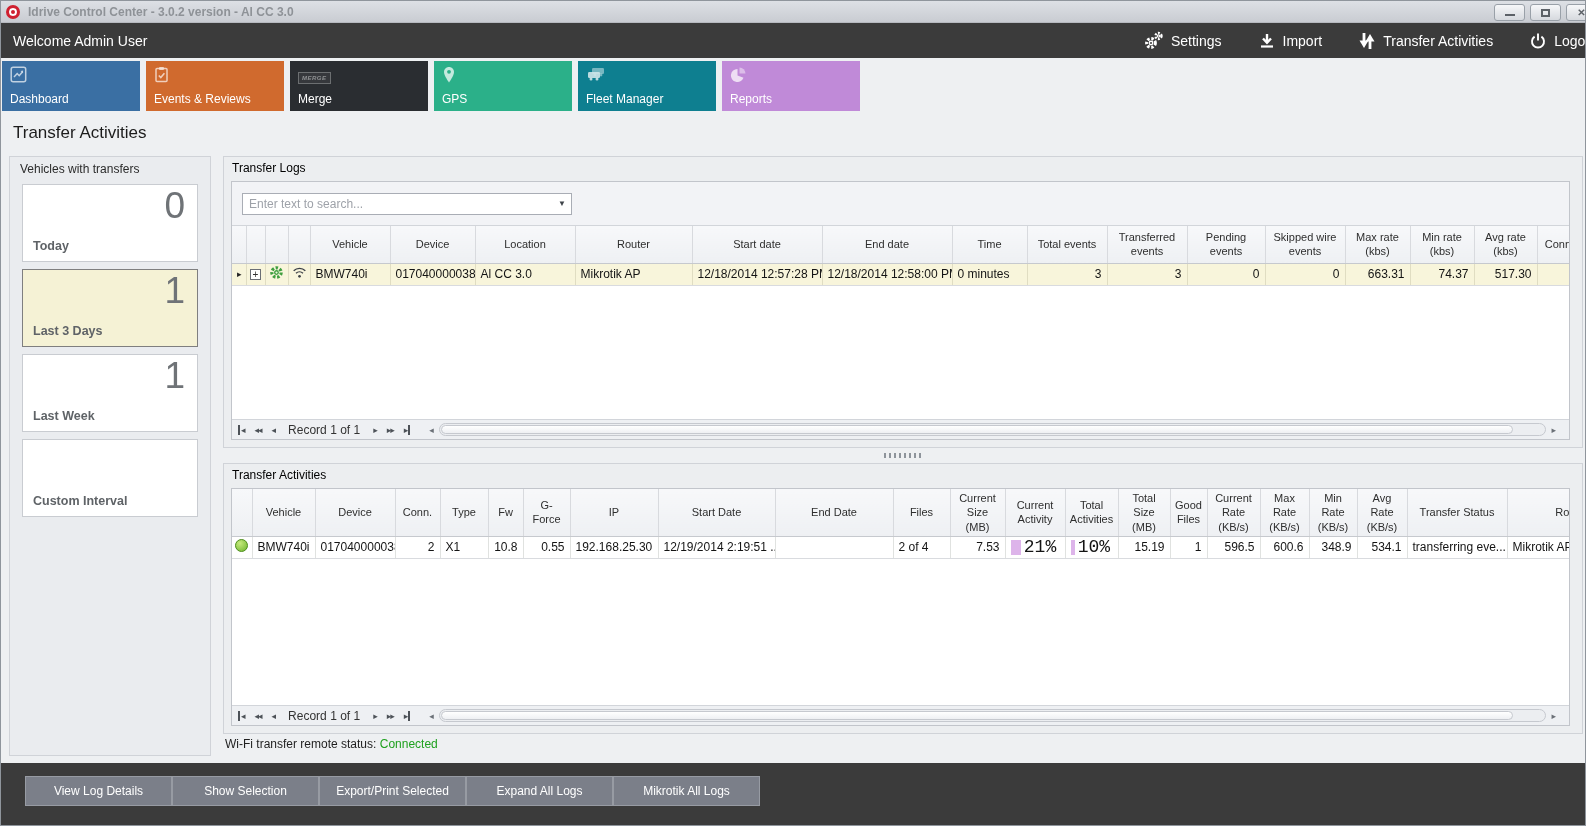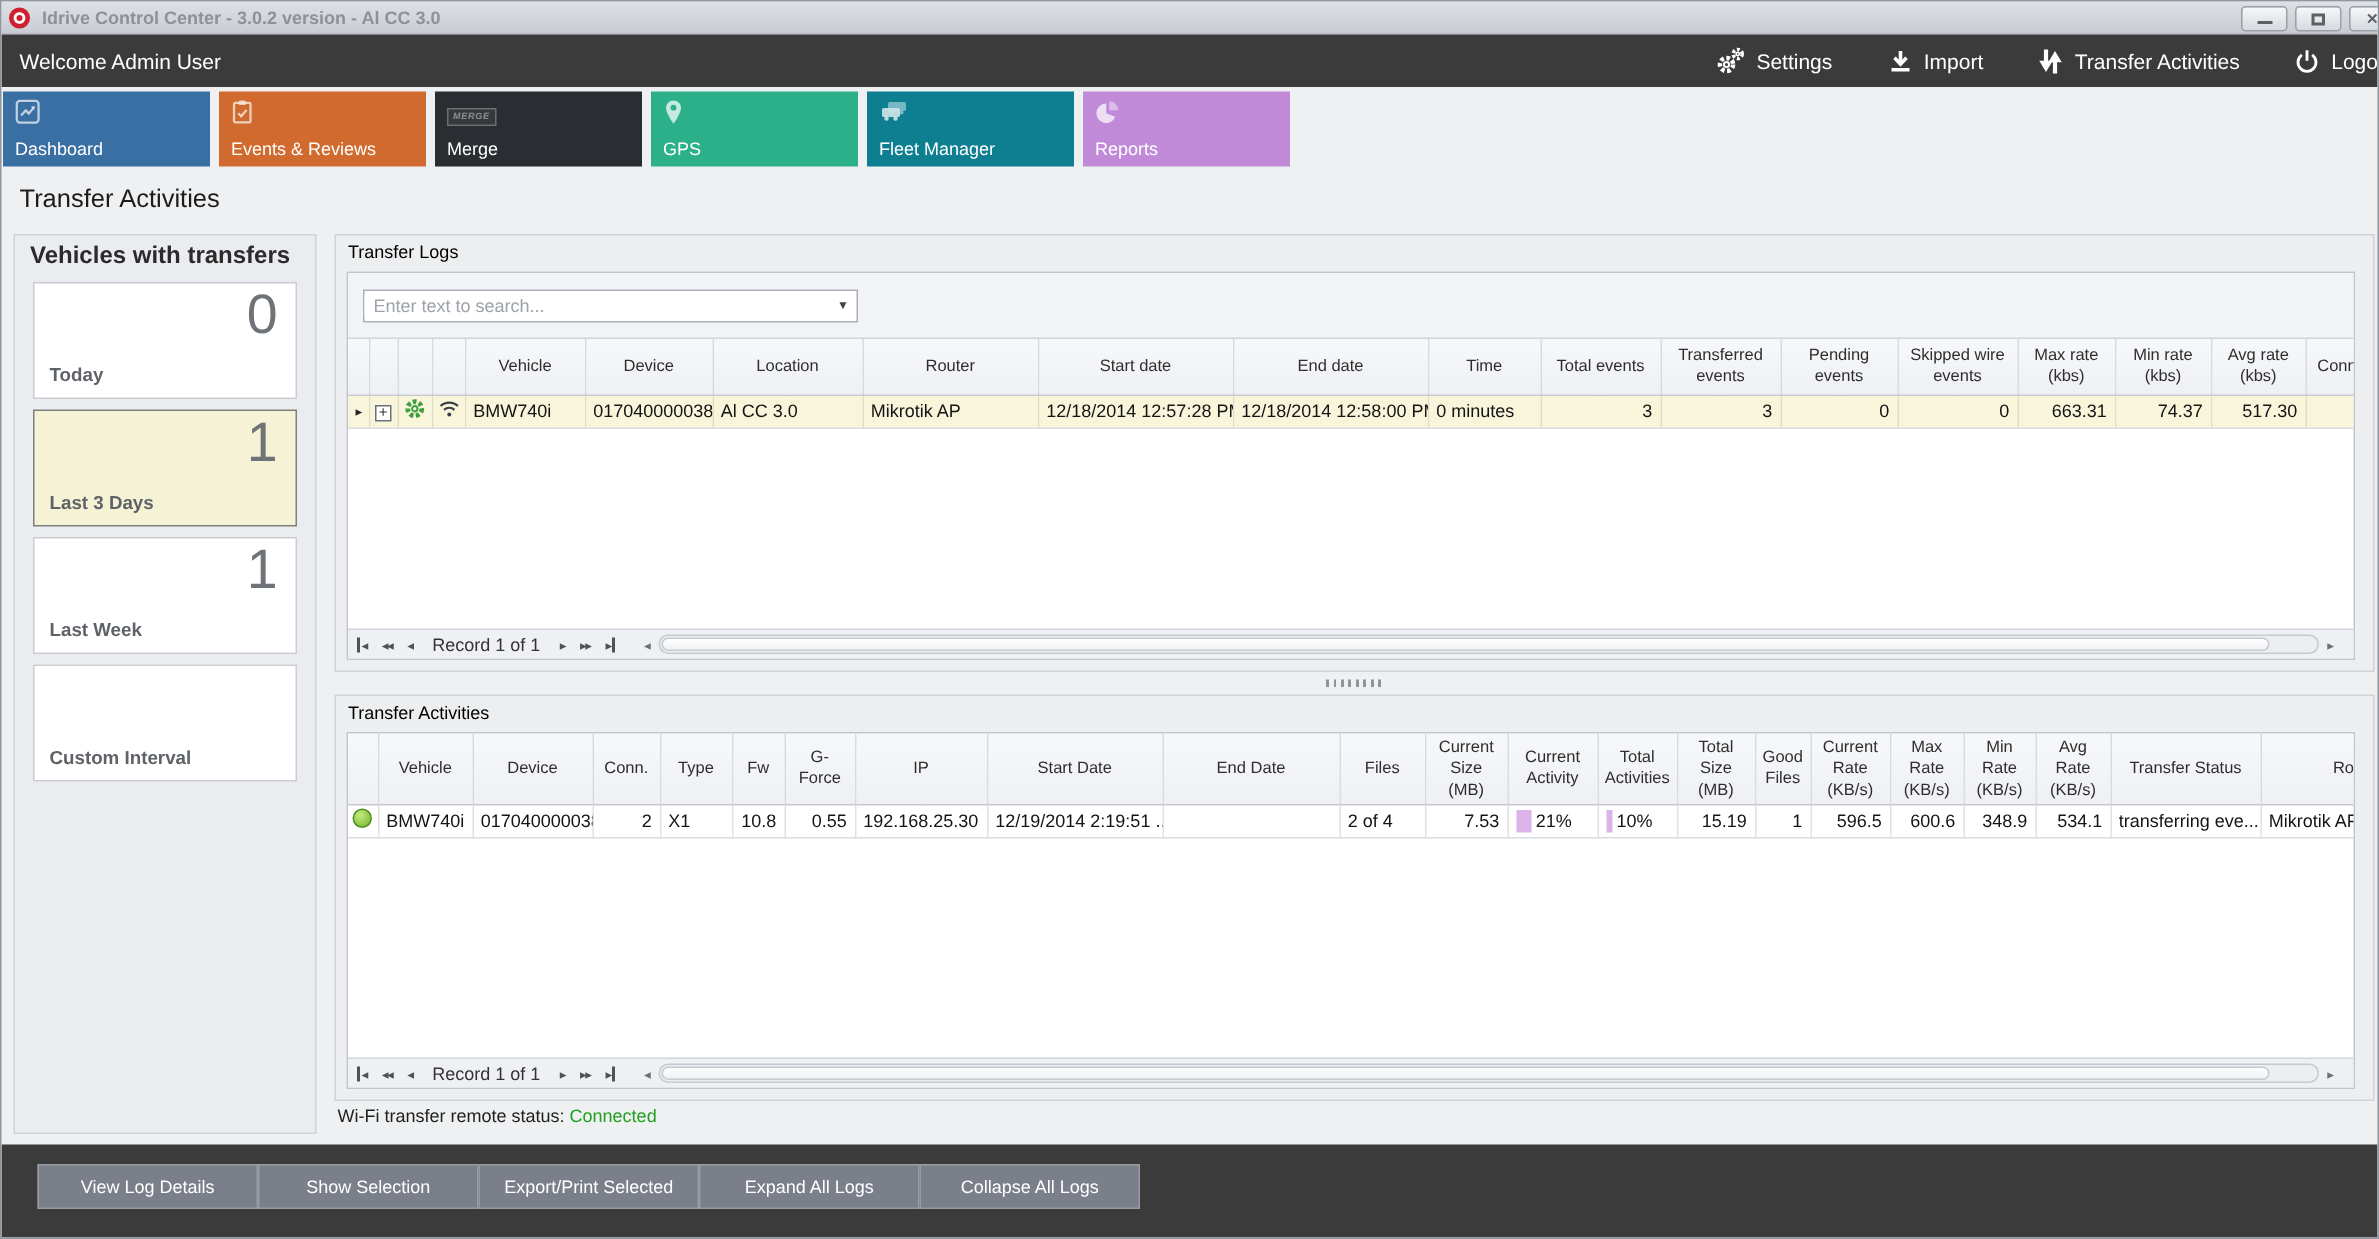--- a/index.html
+++ b/index.html
@@ -34,21 +34,21 @@
   .tile { width:138px; height:50px; position:relative; color:#fff; }
   .tile-icon { position:absolute; top:5px; left:8px; opacity:.8; }
   .tile-label { position:absolute; bottom:5px; left:8px; font-size:12px; font-weight:normal; }
   .merge-badge { font-size:6px; font-style:italic; font-weight:bold; letter-spacing:.5px;
     color:rgba(255,255,255,.55); border:1px solid rgba(255,255,255,.35); padding:2px 3px; background:rgba(255,255,255,.07); }
   
   .page-title { position:absolute; top:122px; left:12px; font-size:17px; color:#1c1c1c; }
   
   .side-panel { position:absolute; left:8px; top:155px; width:202px; height:600px;
     background:#eaecef; border:1px solid #d0d3d8; }
-  .side-caption { padding:5px 0 6px 10px; font-size:16px; color:#2b2b2b;font-weight:bold; }
+  .side-caption { padding:5px 0 6px 10px; font-size:12px; color:#2b2b2b; }
   .cards { padding:2px 12px; display:flex; flex-direction:column; gap:7px; }
   .card { height:78px; background:#fff; border:1px solid #c9ccd1; position:relative; }
   .card.active { background:#f5f2d5; border:1px solid #7f7f7f; }
   .card-value { position:absolute; top:0px; right:12px; font-size:37px; color:#6f7377; }
   .card-label { position:absolute; bottom:8px; left:10px; font-size:12.5px; font-weight:bold; color:#5f6367; }
   
   .group-panel { position:absolute; left:222px; width:1360px; background:#eceef0; border:1px solid #d0d3d8; }
   .panel-caption { height:23px; line-height:23px; padding-left:8px; font-size:12px; color:#000000; }
   .grid-shell { position:absolute; left:7px; right:12px; top:24px; bottom:7px;
     background:#fff; border:1px solid #c2c5cb; overflow:hidden; }
@@ -70,21 +70,21 @@
   tr.row-selected td { background:#f8f5db; border-right:1px solid #e0ddc2; }
   td.ar, th.ar { text-align:right; }
   td.ctr { text-align:center; padding:1px 2px; }
   td.ind-cell { background:#f0f1f4; color:#222; font-size:9px; text-align:center; border-right:1px solid #d8dade; }
   .expand-box { display:inline-block; width:11px; height:11px; border:1px solid #6b6f75; background:#fff;
     font-size:10px; line-height:9px; text-align:center; color:#333; }
   .status-dot { display:inline-block; width:13px; height:13px; border-radius:50%;
     background:radial-gradient(circle at 35% 30%, #c6ea7d, #6fb52e); border:1px solid #4f8f1f; }
   .prog { display:flex; align-items:center; height:15px; }
   .prog-fill { height:15px; background:#ddb4ea; flex:none; }
-  .prog-text { padding-left:3px; font-size:12px; }
+  .prog-text { padding-left:3px; font-size:18px;font-family:Liberation Mono, monospace; }
   
   .gridnav { position:absolute; left:0; right:0; bottom:0; height:20px; background:#eef0f3;
     border-top:1px solid #d2d5da; display:flex; align-items:center; font-size:9px; color:#4d5258; padding-left:6px; }
   .nav-g { padding:0 5px; letter-spacing:-1px; cursor:default; }
   .nav-bar-l { border-left:2px solid #4d5258; padding-left:1px; }
   .nav-bar-r { border-right:2px solid #4d5258; padding-right:1px; }
   .pager-text { font-size:12px; color:#333; padding:0 8px; letter-spacing:0; }
   .hscroll { flex:1; display:flex; align-items:center; margin:0 8px 0 14px; }
   .hs-arrow { font-size:9px; color:#6b7077; padding:0 5px; }
   .hs-track { flex:1; height:13px; border:1px solid #c6c9cf; border-radius:7px; background:#eceef1; position:relative; }
@@ -468,16 +468,16 @@
   <div class="wifi-status">
     <span>Wi-Fi transfer remote status:</span>
     <span class="status-value" style="color: rgb(31, 161, 31); margin-top: 30px;">Connected</span>
   </div>
 
   <div class="footer">
     <button class="footer-btn">View Log Details</button>
     <button class="footer-btn">Show Selection</button>
     <button class="footer-btn">Export/Print Selected</button>
     <button class="footer-btn">Expand All Logs</button>
-    <button class="footer-btn">Collapse All Logs</button>
+    <button class="footer-btn">Mikrotik All Logs</button>
   </div>
 
 </div>
 
 </body></html>

